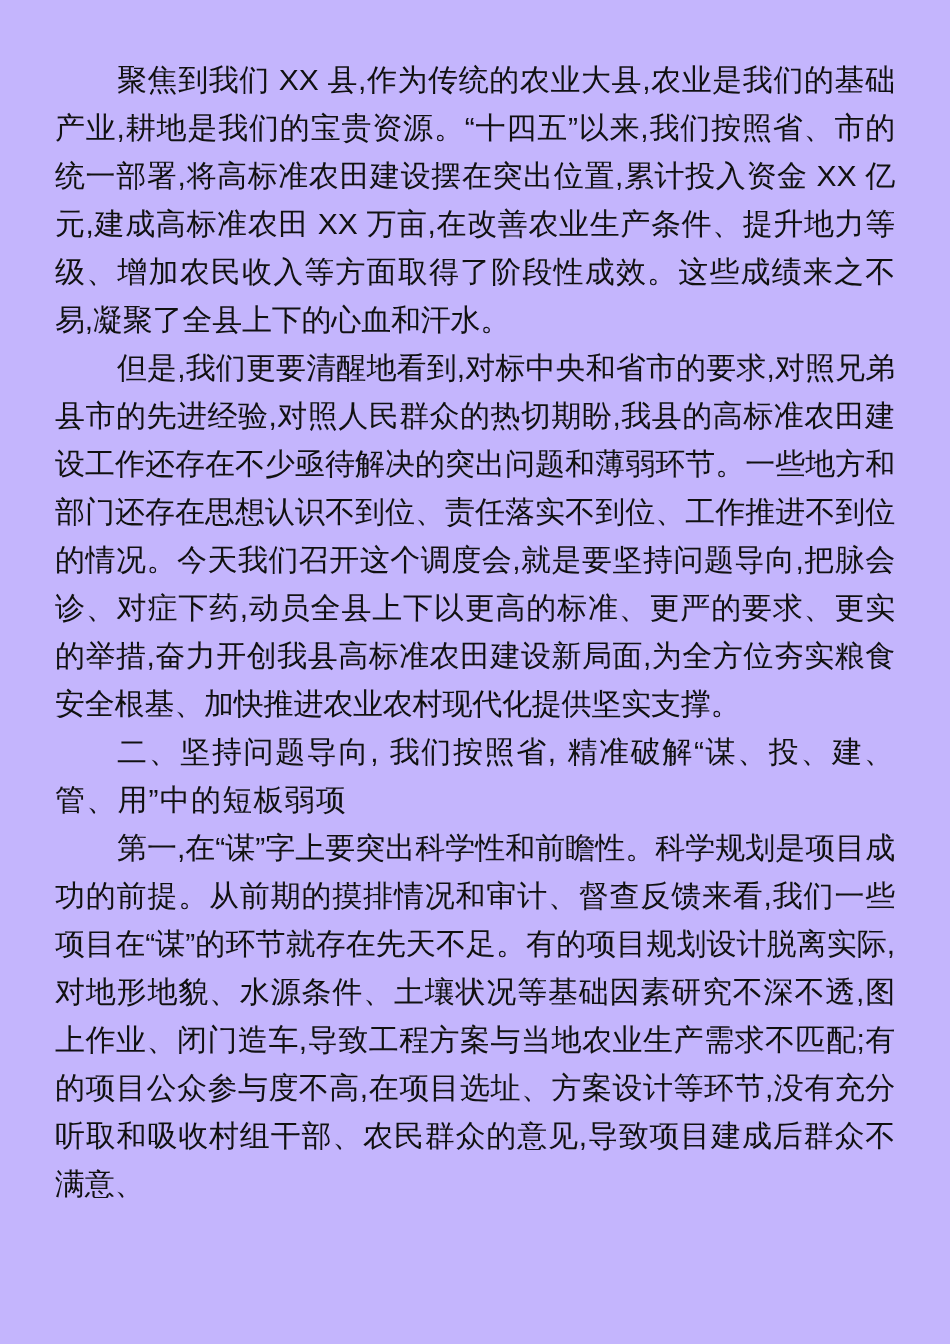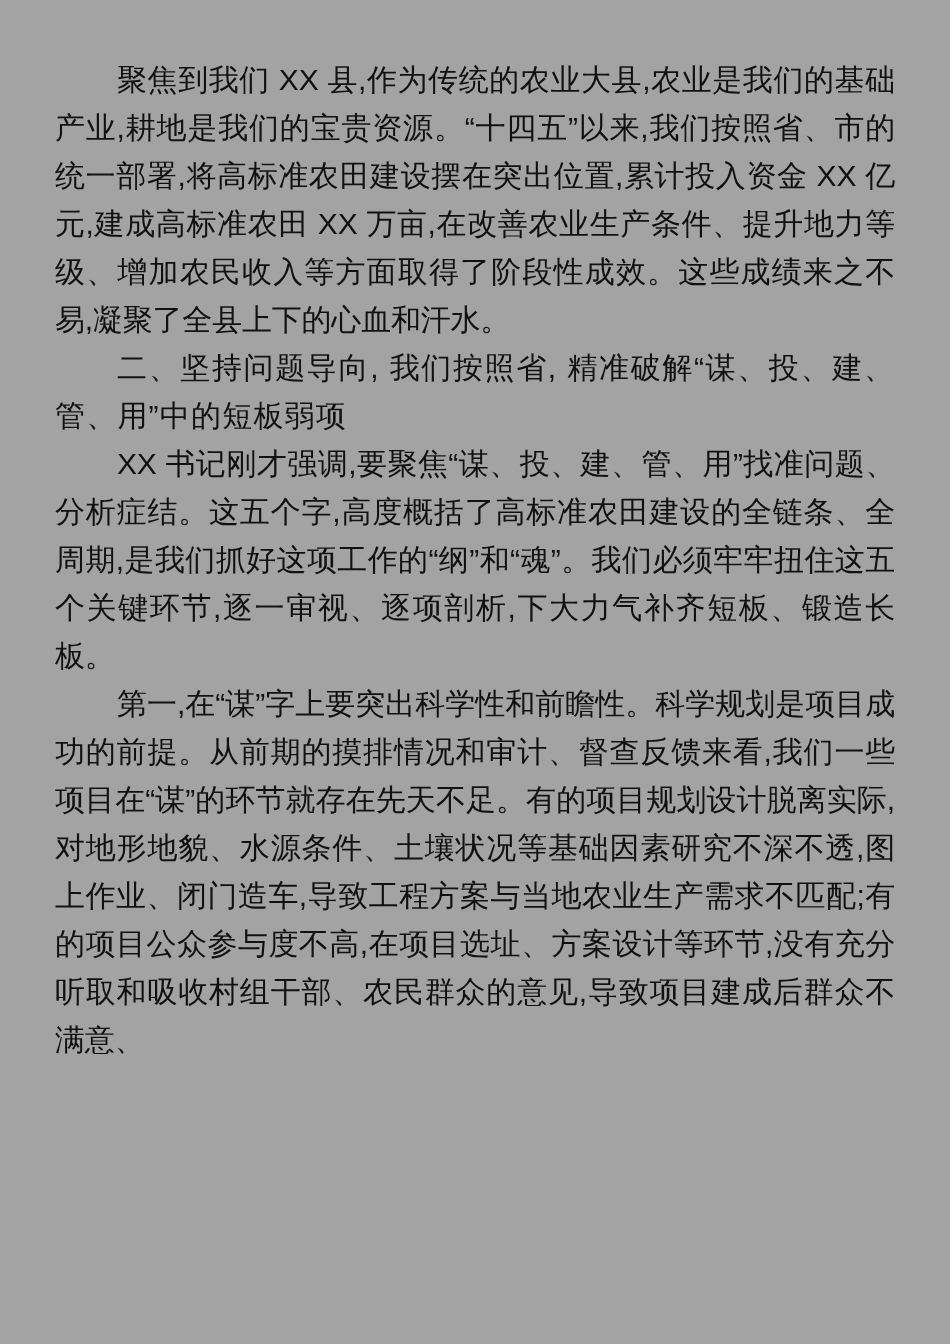--- a/index.html
+++ b/index.html
@@ -4,21 +4,21 @@
 <style>
   html, body {
     margin: 0;
     padding: 0;
     background: #ffffff;
   }
   .page {
     position: relative;
     width: 950px;
     height: 1344px;
-    background: #a3a3a3;
+    background: #c4b5fd;
     overflow: hidden;
     box-sizing: border-box;
   }
   .content {
     position: absolute;
     left: 55px;
     top: 56px;
     width: 840px;
   }
   .para,
@@ -55,21 +55,21 @@
   }
 </style>
 </head>
 <body>
 
 <div class="page">
   <div class="content">
 
     <p class="para">聚焦到我们 XX 县,作为传统的农业大县,农业是我们的基础产业,耕地是我们的宝贵资源。“十四五”以来,我们按照省、市的统一部署,将高标准农田建设摆在突出位置,累计投入资金 XX 亿元,建成高标准农田 XX 万亩,在改善农业生产条件、提升地力等级、增加农民收入等方面取得了阶段性成效。这些成绩来之不易,凝聚了全县上下的心血和汗水。</p>
 
+    <p class="para">但是,我们更要清醒地看到,对标中央和省市的要求,对照兄弟县市的先进经验,对照人民群众的热切期盼,我县的高标准农田建设工作还存在不少亟待解决的突出问题和薄弱环节。一些地方和部门还存在思想认识不到位、责任落实不到位、工作推进不到位的情况。今天我们召开这个调度会,就是要坚持问题导向,把脉会诊、对症下药,动员全县上下以更高的标准、更严的要求、更实的举措,奋力开创我县高标准农田建设新局面,为全方位夯实粮食安全根基、加快推进农业农村现代化提供坚实支撑。</p>
 
     <p class="heading">二、坚持问题导向, 我们按照省, 精准破解“谋、投、建、管、用”中的短板弱项</p>
 
-    <p class="para">XX 书记刚才强调,要聚焦“谋、投、建、管、用”找准问题、分析症结。这五个字,高度概括了高标准农田建设的全链条、全周期,是我们抓好这项工作的“纲”和“魂”。我们必须牢牢扭住这五个关键环节,逐一审视、逐项剖析,下大力气补齐短板、锻造长板。</p>
 
     <p class="para">第一,在“谋”字上要突出科学性和前瞻性。科学规划是项目成功的前提。从前期的摸排情况和审计、督查反馈来看,我们一些项目在“谋”的环节就存在先天不足。有的项目规划设计脱离实际,对地形地貌、水源条件、土壤状况等基础因素研究不深不透,图上作业、闭门造车,导致工程方案与当地农业生产需求不匹配;有的项目公众参与度不高,在项目选址、方案设计等环节,没有充分听取和吸收村组干部、农民群众的意见,导致项目建成后群众不满意、</p>
 
   </div>
 </div>
 
 </body></html>

